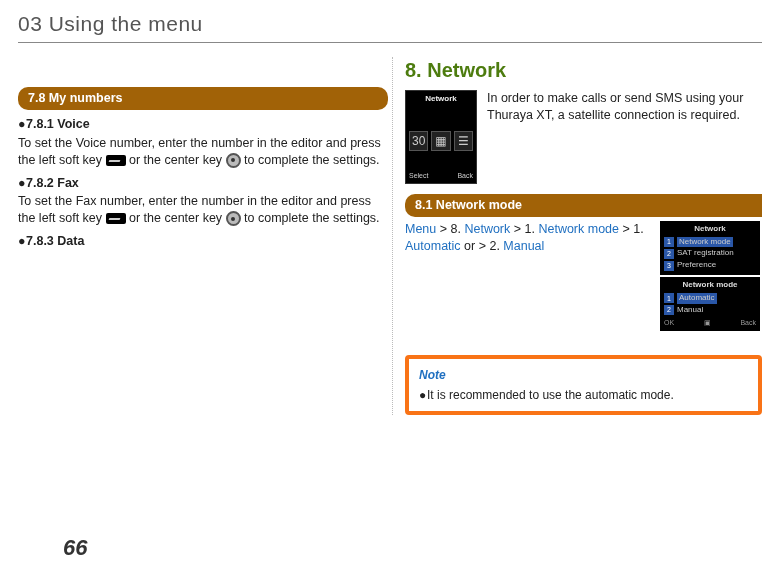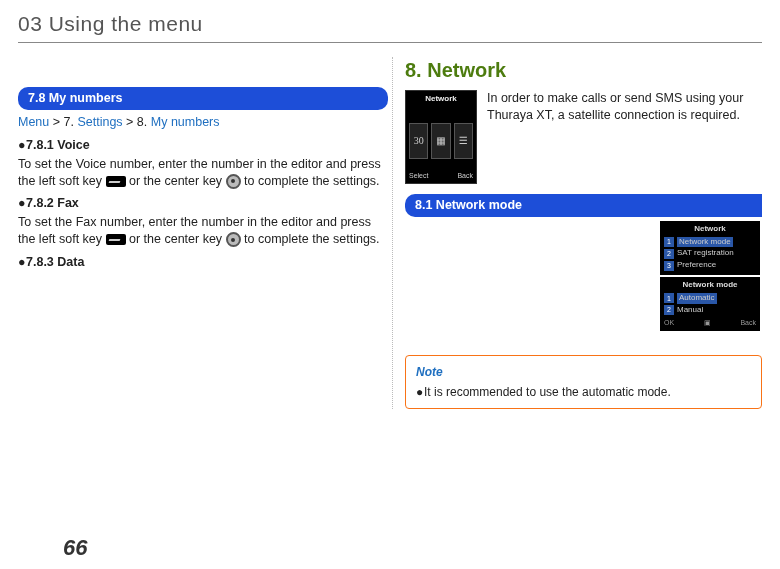--- a/index.html
+++ b/index.html
@@ -34,21 +34,21 @@
     width: 370px;
     font-size: 12.5px;
     line-height: 1.35;
     color: #222;
   }
   .col-right {
     border-left: 1px dotted #bbb;
     padding-left: 12px;
   }
   .section-bar {
-    background: #1d4ed8;
+    background: #a16207;
     color: #fff;
     font-weight: bold;
     font-size: 12.5px;
     padding: 3px 10px;
     border-radius: 10px 10px 10px 10px;
     margin-top: 30px;
     margin-bottom: 4px;
   }
   .col-right .section-bar { margin-top:6px; border-radius:10px 0 0 10px; }
   .para { margin-bottom: 6px; }
@@ -80,33 +80,33 @@
     margin-bottom: 6px;
   }
   .screen-and-text { display:flex; gap:10px; margin-bottom:10px; }
   .phone-screen {
     width:72px; height:94px; background:#000; border:1px solid #333;
     display:flex; flex-direction:column; justify-content:space-between;
     color:#ddd; font-size:7px; padding:3px;
   }
   .phone-screen .titlebar { font-size:8px; font-weight:bold; text-align:center; color:#eee; }
   .phone-screen .icons { display:flex; gap:3px; justify-content:center; margin-top:6px;}
-  .phone-screen .ic { width:20px; height:36px; background:#222; border:1px solid #555; display:flex; align-items:center; justify-content:center; font-size:10px; color:#ccc;font-family:Liberation Serif, serif;}
+  .phone-screen .ic { width:20px; height:20px; background:#222; border:1px solid #555; display:flex; align-items:center; justify-content:center; font-size:12px; color:#ccc;}
   .phone-screen .bottombar { display:flex; justify-content:space-between; font-size:7px; color:#ccc;}
   .mini-screen {
     width:100px; background:#000; color:#ccc; font-size:8px; padding:3px 4px;
     margin-bottom:2px;
   }
   .mini-screen .ti { text-align:center; font-weight:bold; color:#ddd; margin-bottom:2px;}
   .mini-screen .row { display:flex; gap:3px; align-items:center; margin:1px 0;}
   .mini-screen .num { background:#2a57a8; color:#fff; width:10px; height:10px; display:flex; align-items:center; justify-content:center; font-size:7px;}
   .mini-screen .hl { background:#2a57a8; padding:0 2px; }
   .mini-screen .bb { display:flex; justify-content:space-between; margin-top:3px; font-size:7px; color:#999;}
   .note-box {
-    border:1px solid #f97316;
+    border:4px solid #f97316;
     border-radius:4px;
     padding:8px 10px;
     margin-top:22px;
     font-size:12px;
   }
   .note-title { color:#1f6fc0; font-style:italic; font-weight:bold; margin-bottom:4px;}
   .page-num {
     position:absolute; left:18px; bottom:8px;
     font-size:22px; font-weight:bold; font-style:italic; color:#333;margin-left:45px;
   }
@@ -115,23 +115,20 @@
 </head>
 <body>
 
 <div class="chapter-title">03 Using the menu</div>
 <div class="hr"></div>
 
 <div class="cols">
 
   <div class="col">
     <div class="section-bar">7.8  My numbers</div>
-    <div class="para">
-      <span class="menu-link">Menu</span><span> &gt; 7. </span><span class="menu-link">Settings</span><span> &gt; 8. </span><span class="menu-link">My numbers</span>
-    </div>
 
     <div class="small-h">
       <span class="bullet">●</span><span>7.8.1  Voice</span>
     </div>
     <div class="para">
       <span>To set the Voice number, enter the number in the editor and press the left soft key </span><span class="soft-key"></span><span> or the center key </span><span class="center-key"></span><span> to complete the settings.</span>
     </div>
 
     <div class="small-h">
       <span class="bullet">●</span><span>7.8.2  Fax</span>
@@ -161,20 +158,23 @@
           <span>Back</span>
         </div>
       </div>
       <div style="flex:1;">In order to make calls or send SMS using your Thuraya XT, a satellite connection is required.</div>
     </div>
 
     <div class="section-bar">8.1  Network mode</div>
 
     <div style="display:flex; gap:8px;">
       <div style="flex:1;">
+        <div class="para">
+          <span class="menu-link">Menu</span><span> &gt; 8. </span><span class="menu-link">Network</span><span> &gt; 1. </span><span class="menu-link">Network mode</span><span> &gt; 1. </span><span class="menu-link">Automatic</span><span> or &gt; 2. </span><span class="menu-link">Manual</span>
+        </div>
       </div>
       <div style="width:102px;">
         <div class="mini-screen">
           <div class="ti">Network</div>
           <div class="row">
               <span class="num">1</span>
               <span class="hl">Network mode</span>
             </div>
           <div class="row">
               <span class="num">2</span>

